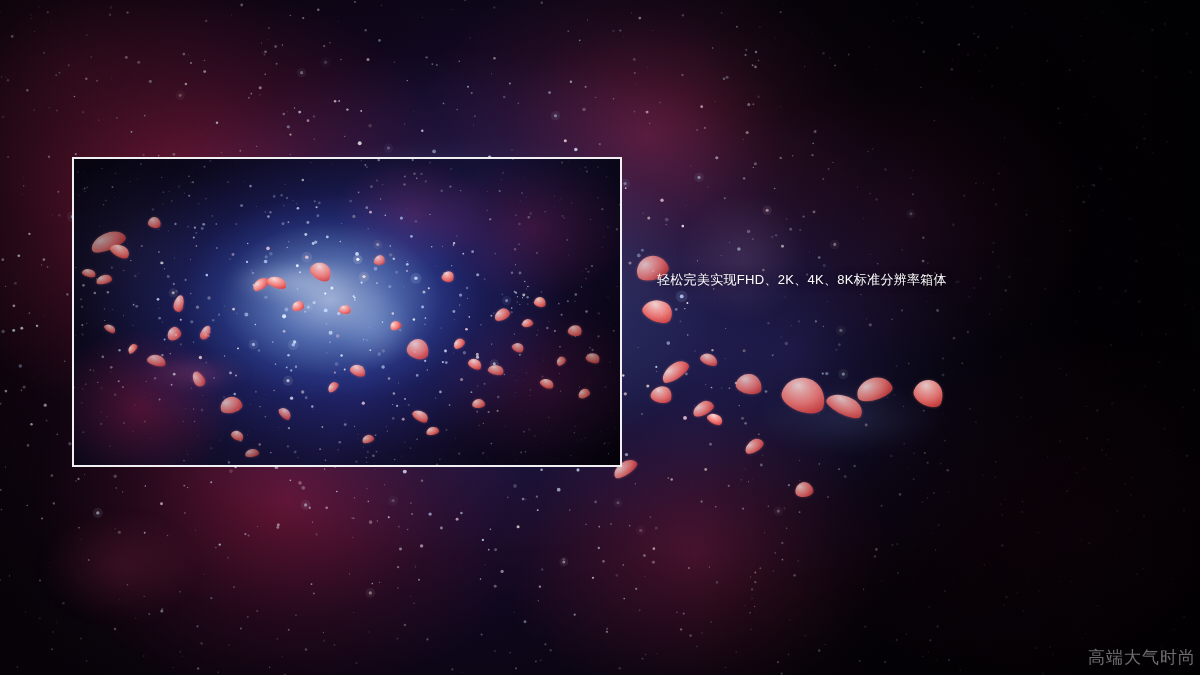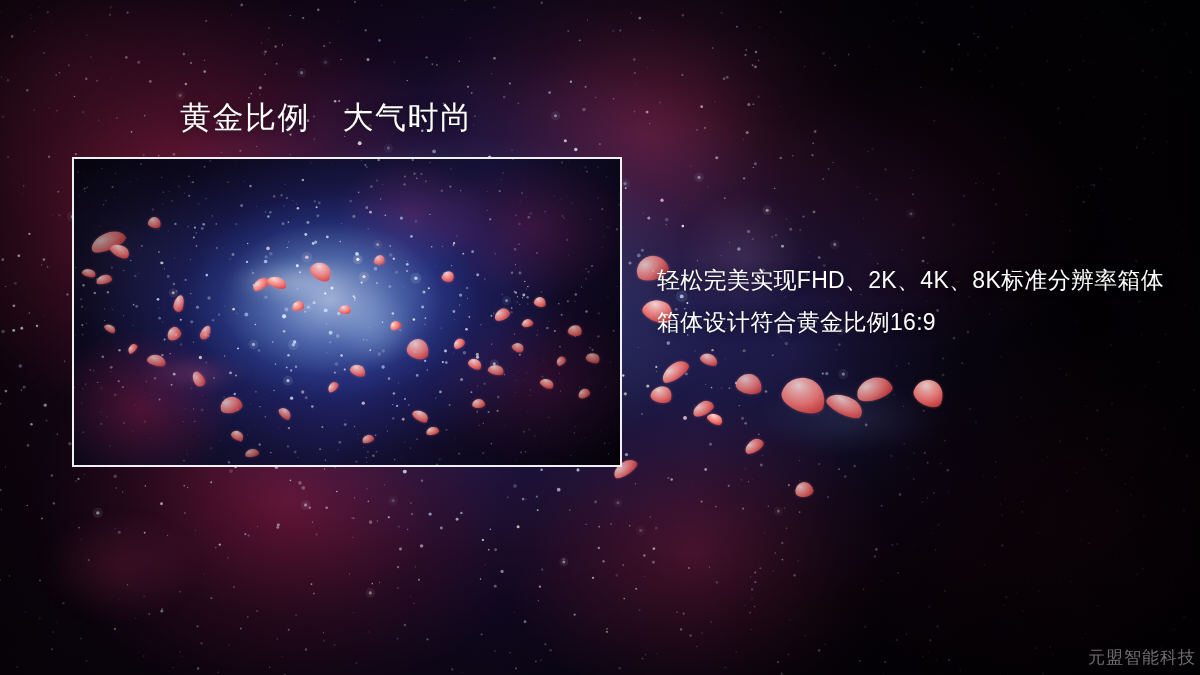--- a/index.html
+++ b/index.html
@@ -115,21 +115,21 @@
     color: #ffffff;
     letter-spacing: 1.5px;
     white-space: pre;
     text-shadow: 0 0 9px rgba(0,0,0,0.55);
   }
   #body-text {
     position: absolute;
     left: 657px;
     top: 259px;
     color: #ffffff;
-    font-size: 23px;
+    font-size: 13px;
     line-height: 42px;
     letter-spacing: 0.3px;
     white-space: nowrap;
     text-shadow: 0 0 8px rgba(0,0,0,0.5);
   }
   #body-text .line { display: block; }
   #watermark {
     position: absolute;
     right: 4px;
     bottom: 6px;
@@ -2141,21 +2141,19 @@
         <div class="petal" style="left: 460px; top: 138px; width: 12px; height: 10px; transform: rotate(10deg); opacity: 0.97; border-radius: 50% 50% 45% 55% / 62% 70% 30% 38%;"></div>
         <div class="petal" style="left: 466px; top: 220px; width: 14px; height: 9px; transform: rotate(28deg); opacity: 0.96;"></div>
         <div class="petal" style="left: 482px; top: 198px; width: 10px; height: 8px; transform: rotate(-34deg); opacity: 0.86;"></div>
         <div class="petal" style="left: 494px; top: 166px; width: 14px; height: 11px; transform: rotate(14deg); opacity: 0.89;"></div>
         <div class="petal" style="left: 504px; top: 230px; width: 12px; height: 9px; transform: rotate(-18deg); opacity: 0.99;"></div>
         <div class="petal" style="left: 512px; top: 194px; width: 14px; height: 10px; transform: rotate(22deg); opacity: 0.85;"></div>
       </div>
     <div class="panel-vig"></div>
   </div>
 
-  <div id="title">黄金比例　大气时尚</div>
 
   <div id="body-text">
     <span class="line">轻松完美实现FHD、2K、4K、8K标准分辨率箱体</span>
-    <span class="line">箱体设计符合黄金比例16:9</span>
   </div>
 
-  <div id="watermark">元盟智能科技</div>
+  <div id="watermark">高端大气时尚</div>
 </div>
 
 </body></html>

